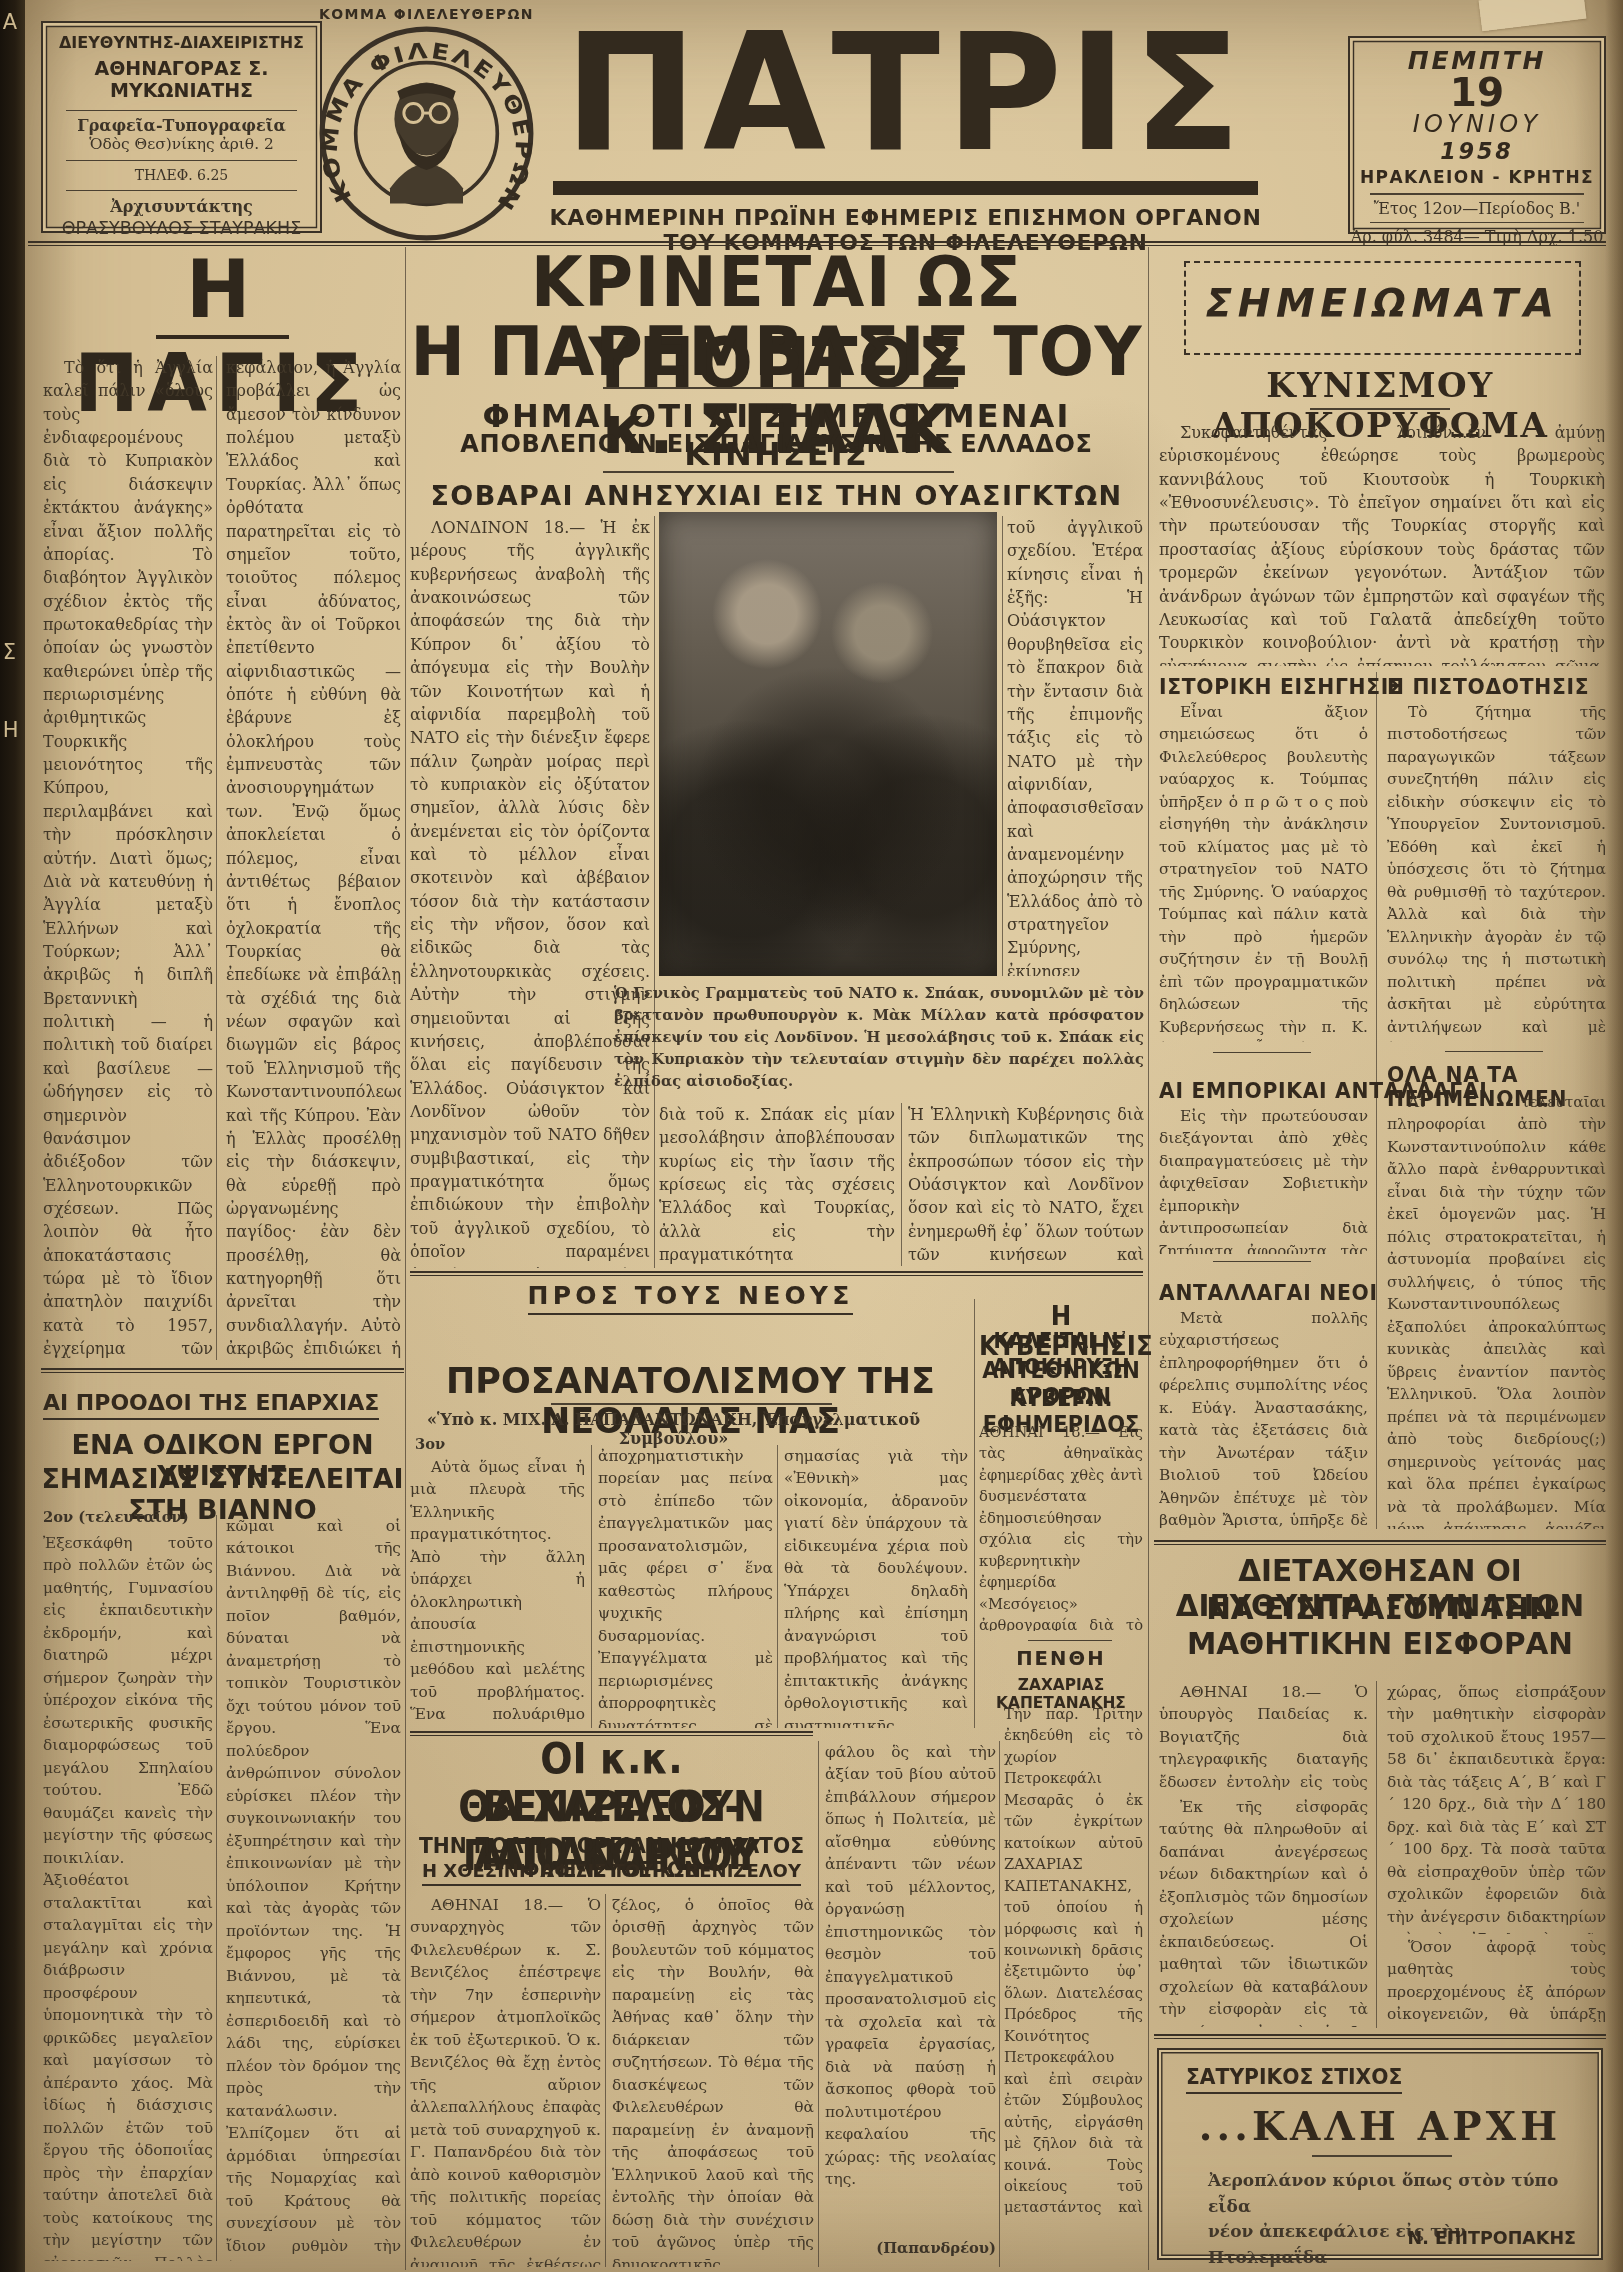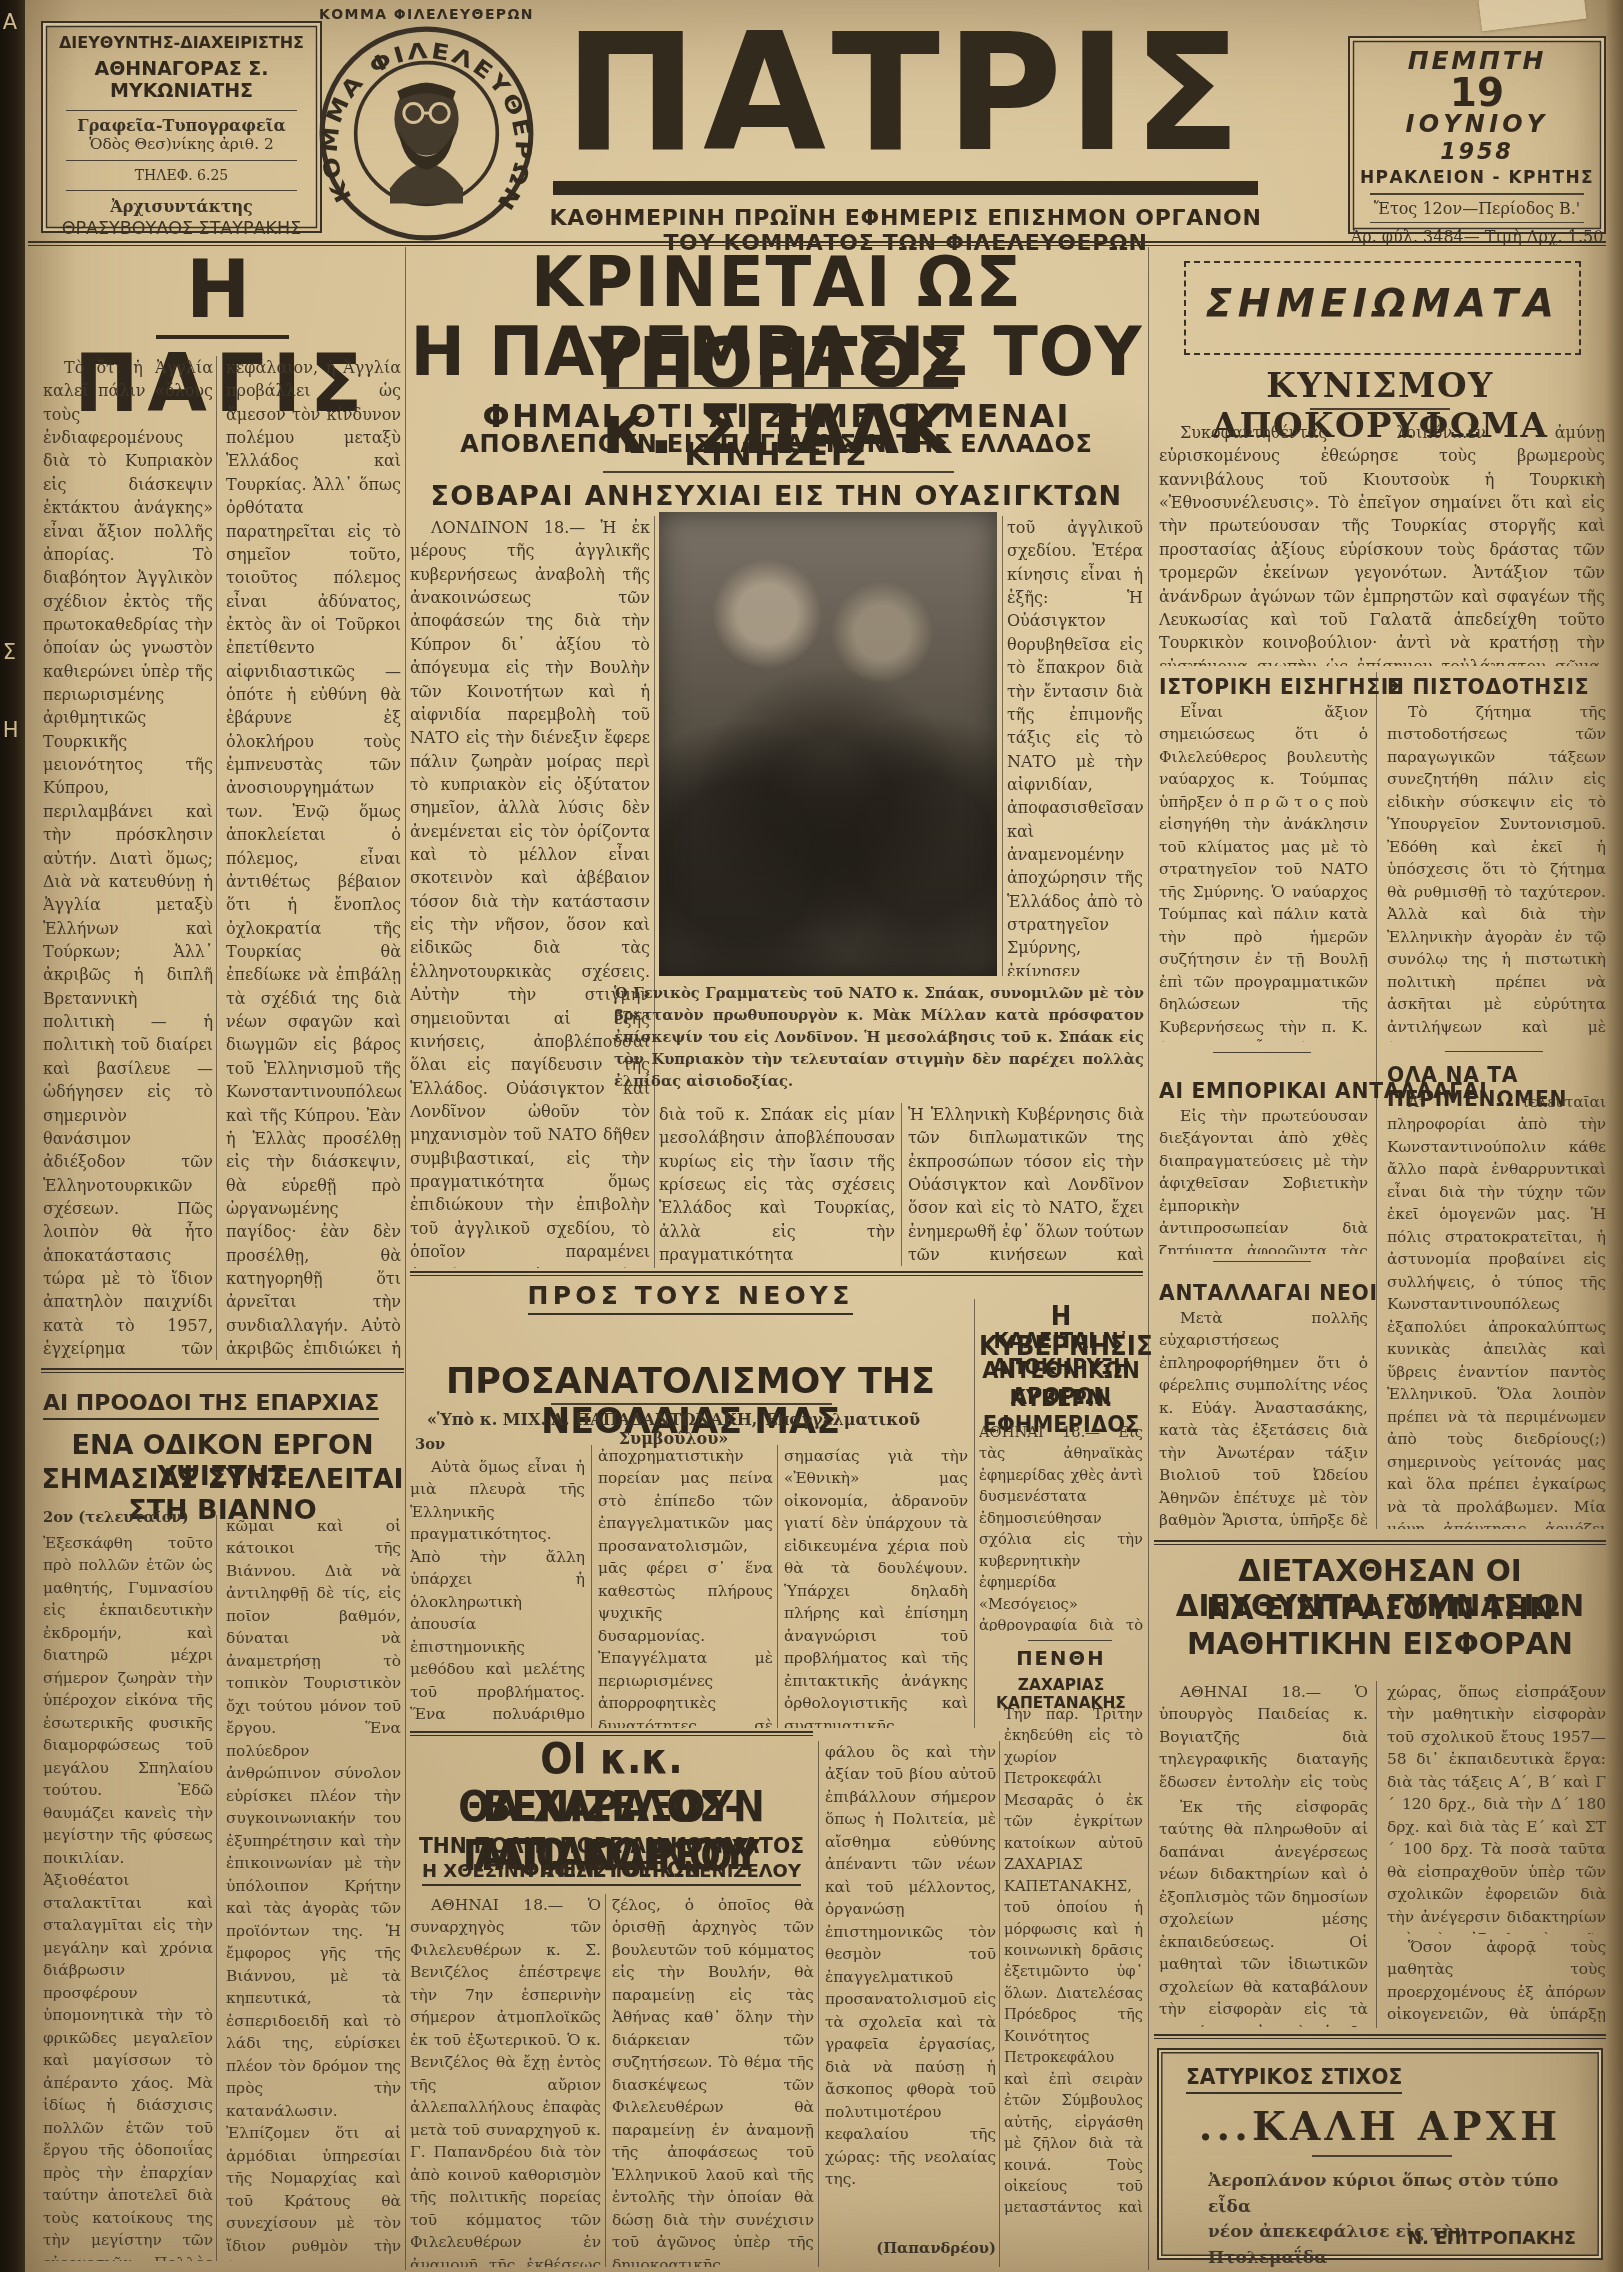--- a/index.html
+++ b/index.html
@@ -92,21 +92,21 @@
     <div class="abs sans" style="left:0;top:-18px;width:219px;text-align:center;font-size:14px;font-weight:bold;letter-spacing:1.4px;color:#352c20;">ΚΟΜΜΑ ΦΙΛΕΛΕΥΘΕΡΩΝ</div>
   </div>
 
   <div class="abs sans" style="left:541px;top:12.6px;width:729px;text-align:center;font-weight:900;font-size:159px;line-height:1.0;letter-spacing:5.6px;color:#332a1e;transform:scaleY(1.02);">ΠΑΤΡΙΣ</div>
   <div class="abs" style="left:553px;top:181px;width:705px;height:14px;background:#332a1e;"></div>
   <div class="abs sans" style="left:541px;top:205px;width:729px;text-align:center;font-weight:bold;font-size:22px;letter-spacing:0.7px;color:#33291d;">ΚΑΘΗΜΕΡΙΝΗ ΠΡΩΪΝΗ ΕΦΗΜΕΡΙΣ ΕΠΙΣΗΜΟΝ ΟΡΓΑΝΟΝ ΤΟΥ ΚΟΜΜΑΤΟΣ ΤΩΝ ΦΙΛΕΛΕΥΘΕΡΩΝ</div>
 
   <div class="abs box2" style="left:1348px;top:36px;width:258px;height:198px;padding-top:8.4px;box-sizing:border-box;text-align:center;">
     <div class="sans" style="font-style:italic;font-weight:bold;font-size:25px;letter-spacing:2.8px;color:#33291d;">ΠΕΜΠΤΗ</div>
     <div class="sans" style="font-weight:bold;font-size:39px;line-height:.9;color:#33291d;">19</div>
-    <div class="sans" style="font-style:italic;font-weight:bold;font-size:24px;letter-spacing:4.2px;color:#33291d;">ΙΟΥΝΙΟΥ</div>
+    <div class="sans" style="font-style:italic;font-weight:normal;font-size:24px;letter-spacing:4.2px;color:#33291d;">ΙΟΥΝΙΟΥ</div>
     <div class="sans" style="font-style:italic;font-weight:bold;font-size:22.4px;letter-spacing:2.8px;color:#33291d;">1958</div>
     <div class="sans" style="font-weight:bold;font-size:17px;letter-spacing:1.4px;margin-top:2.8px;color:#33291d;">ΗΡΑΚΛΕΙΟΝ - ΚΡΗΤΗΣ</div>
     <div class="hrule-thin" style="margin:5.6px 19.6px 4.2px;border-top-width:2.1px;"></div>
     <div style="font-size:16px;">Ἔτος 12ον—Περίοδος Β.'</div>
     <div class="hrule-thin" style="margin:4.2px 19.6px 4.2px;"></div>
     <div style="font-size:16px;">Ἀρ. φύλ. 3484— Τιμὴ Δρχ. 1.50</div>
   </div>
 
   <div class="abs hrule" style="left:28px;top:241px;width:1578px;"></div>
 

